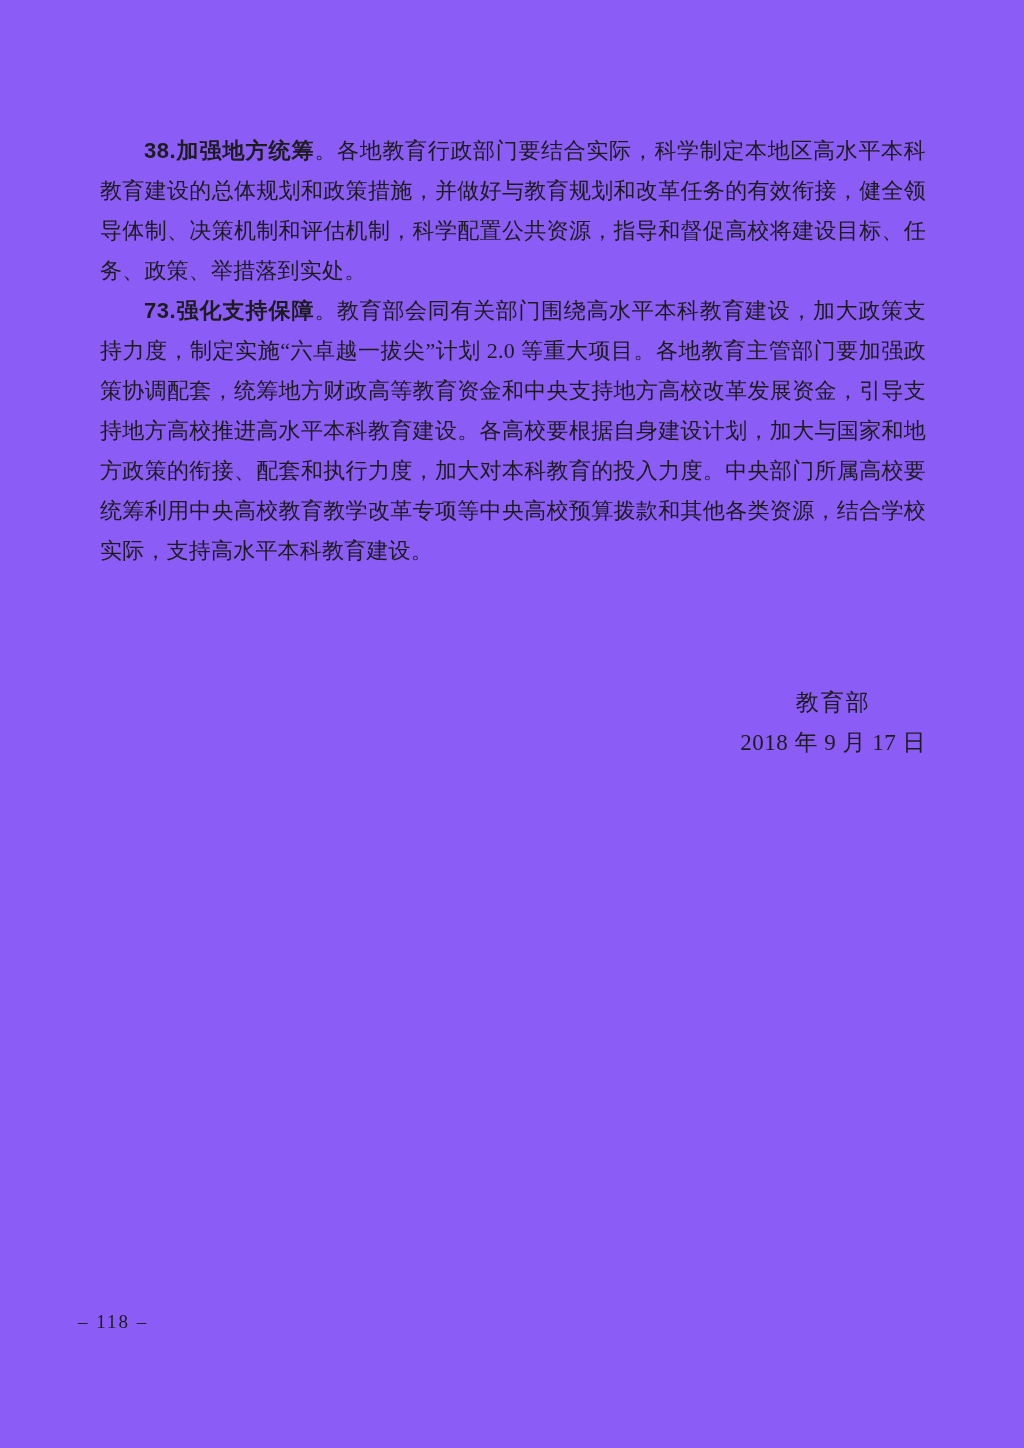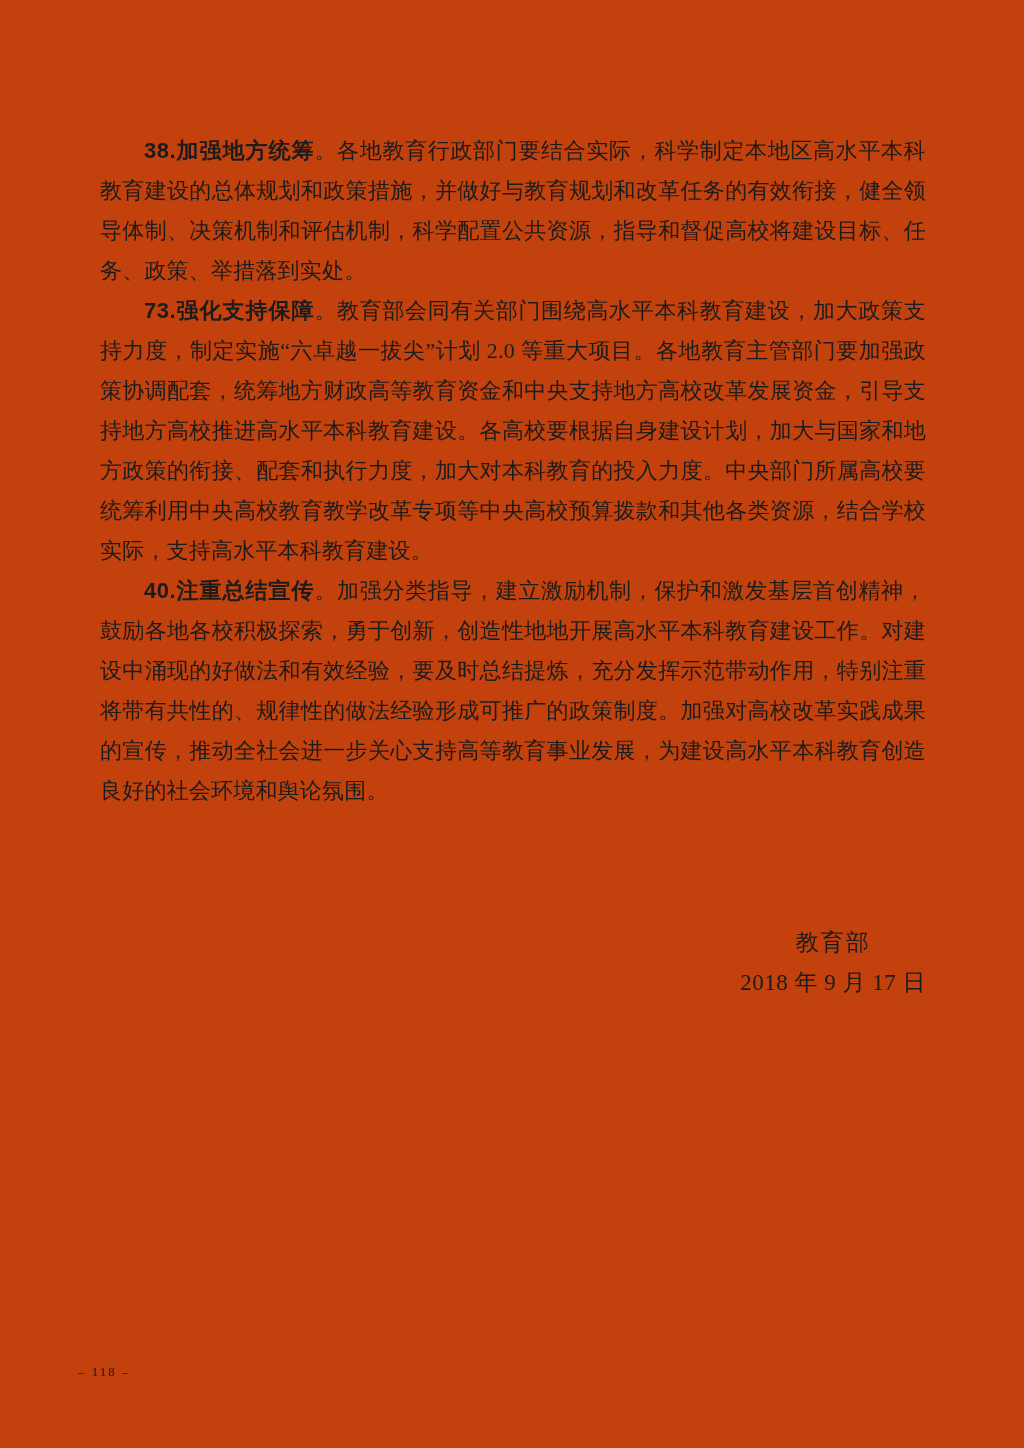--- a/index.html
+++ b/index.html
@@ -4,21 +4,21 @@
 <style>
   html, body {
     margin: 0;
     padding: 0;
     background: #ffffff;
   }
   .doc-page {
     position: relative;
     width: 1024px;
     height: 1448px;
-    background: #c2410c;
+    background: #8b5cf6;
     overflow: hidden;
     font-family: "Liberation Serif", serif;
     color: #1c1c1c;
   }
   .content {
     position: absolute;
     left: 100px;
     top: 131px;
     width: 826px;
   }
@@ -51,39 +51,38 @@
   .sig-issuer {
     letter-spacing: 2px;
   }
   .sig-date {
     letter-spacing: 0.5px;
     text-align: right;
   }
   .page-footer {
     position: absolute;
     left: 78px;
-    top: 1358px;
-    font-size: 13px;
+    top: 1308px;
+    font-size: 19px;
     line-height: 28px;
     letter-spacing: 2px;
     color: #1c1c1c;
   }
 </style>
 </head>
 <body>
 
 <div class="doc-page">
 
   <div class="content">
 
     <p class="para"><span class="para-heading">38.加强地方统筹</span><span class="para-sep">。</span><span class="para-body">各地教育行政部门要结合实际，科学制定本地区高水平本科教育建设的总体规划和政策措施，并做好与教育规划和改革任务的有效衔接，健全领导体制、决策机制和评估机制，科学配置公共资源，指导和督促高校将建设目标、任务、政策、举措落到实处。</span></p>
 
     <p class="para"><span class="para-heading">73.强化支持保障</span><span class="para-sep">。</span><span class="para-body">教育部会同有关部门围绕高水平本科教育建设，加大政策支持力度，制定实施“六卓越一拔尖”计划 2.0 等重大项目。各地教育主管部门要加强政策协调配套，统筹地方财政高等教育资金和中央支持地方高校改革发展资金，引导支持地方高校推进高水平本科教育建设。各高校要根据自身建设计划，加大与国家和地方政策的衔接、配套和执行力度，加大对本科教育的投入力度。中央部门所属高校要统筹利用中央高校教育教学改革专项等中央高校预算拨款和其他各类资源，结合学校实际，支持高水平本科教育建设。</span></p>
 
-    <p class="para"><span class="para-heading">40.注重总结宣传</span><span class="para-sep">。</span><span class="para-body">加强分类指导，建立激励机制，保护和激发基层首创精神，鼓励各地各校积极探索，勇于创新，创造性地地开展高水平本科教育建设工作。对建设中涌现的好做法和有效经验，要及时总结提炼，充分发挥示范带动作用，特别注重将带有共性的、规律性的做法经验形成可推广的政策制度。加强对高校改革实践成果的宣传，推动全社会进一步关心支持高等教育事业发展，为建设高水平本科教育创造良好的社会环境和舆论氛围。</span></p>
 
     <div class="signature">
       <div class="sig-inner">
         <div class="sig-issuer">教育部</div>
         <div class="sig-date">2018 年 9 月 17 日</div>
       </div>
     </div>
 
   </div>
 

